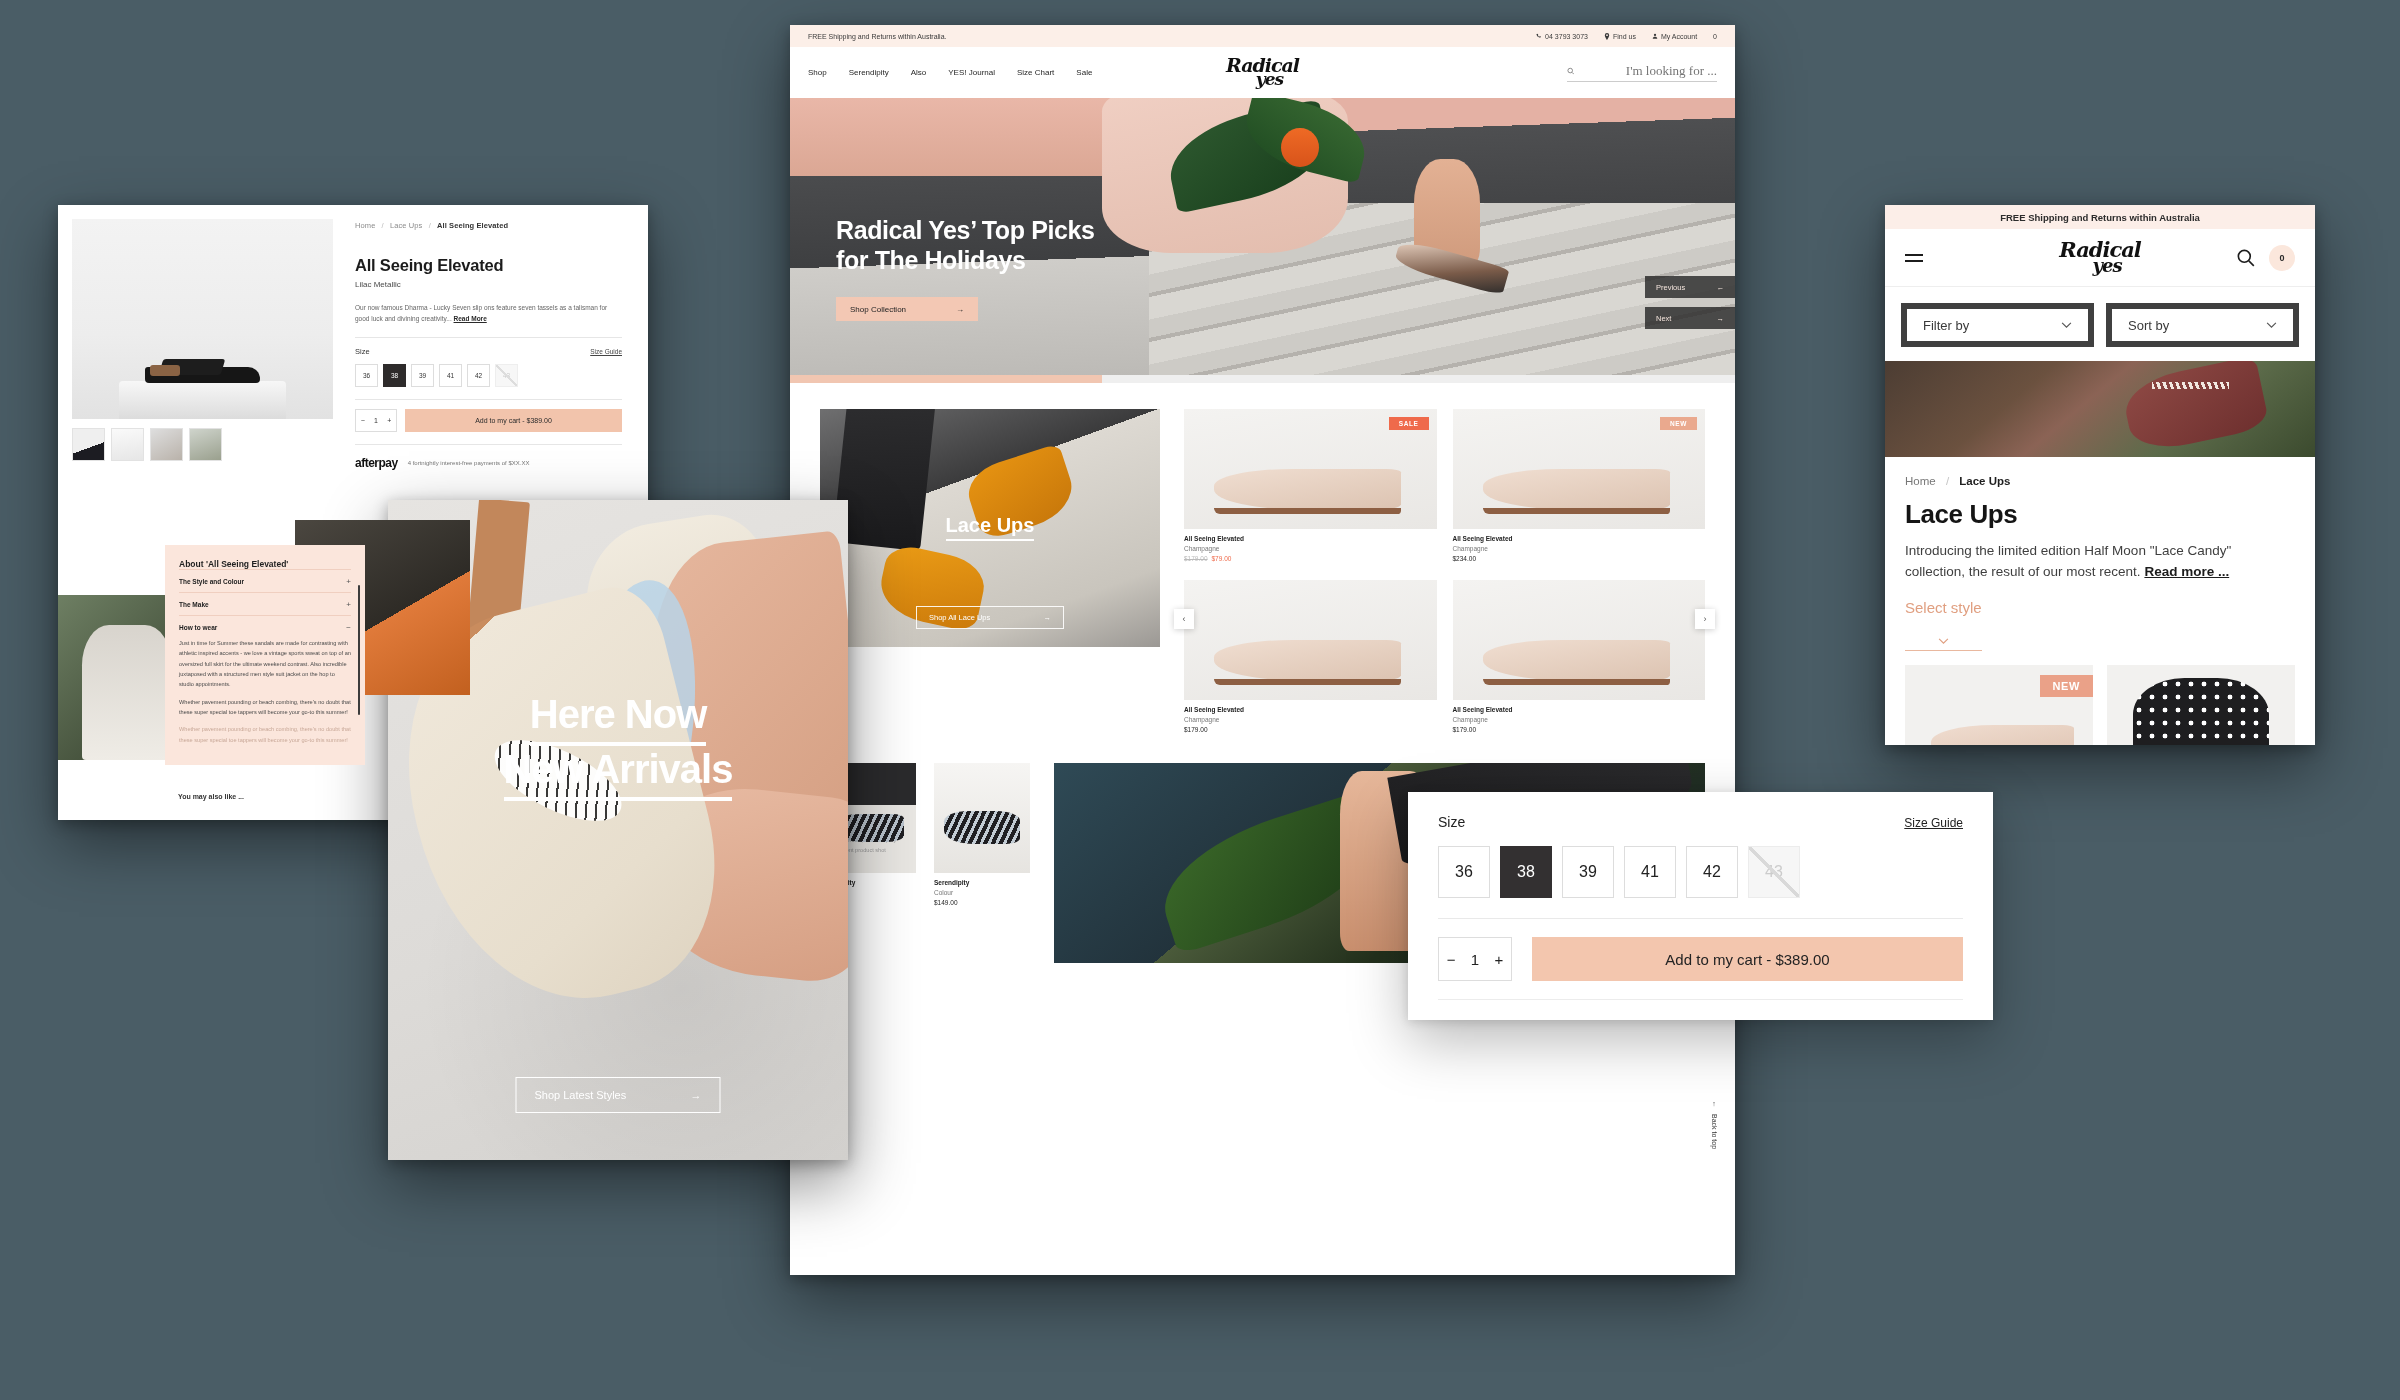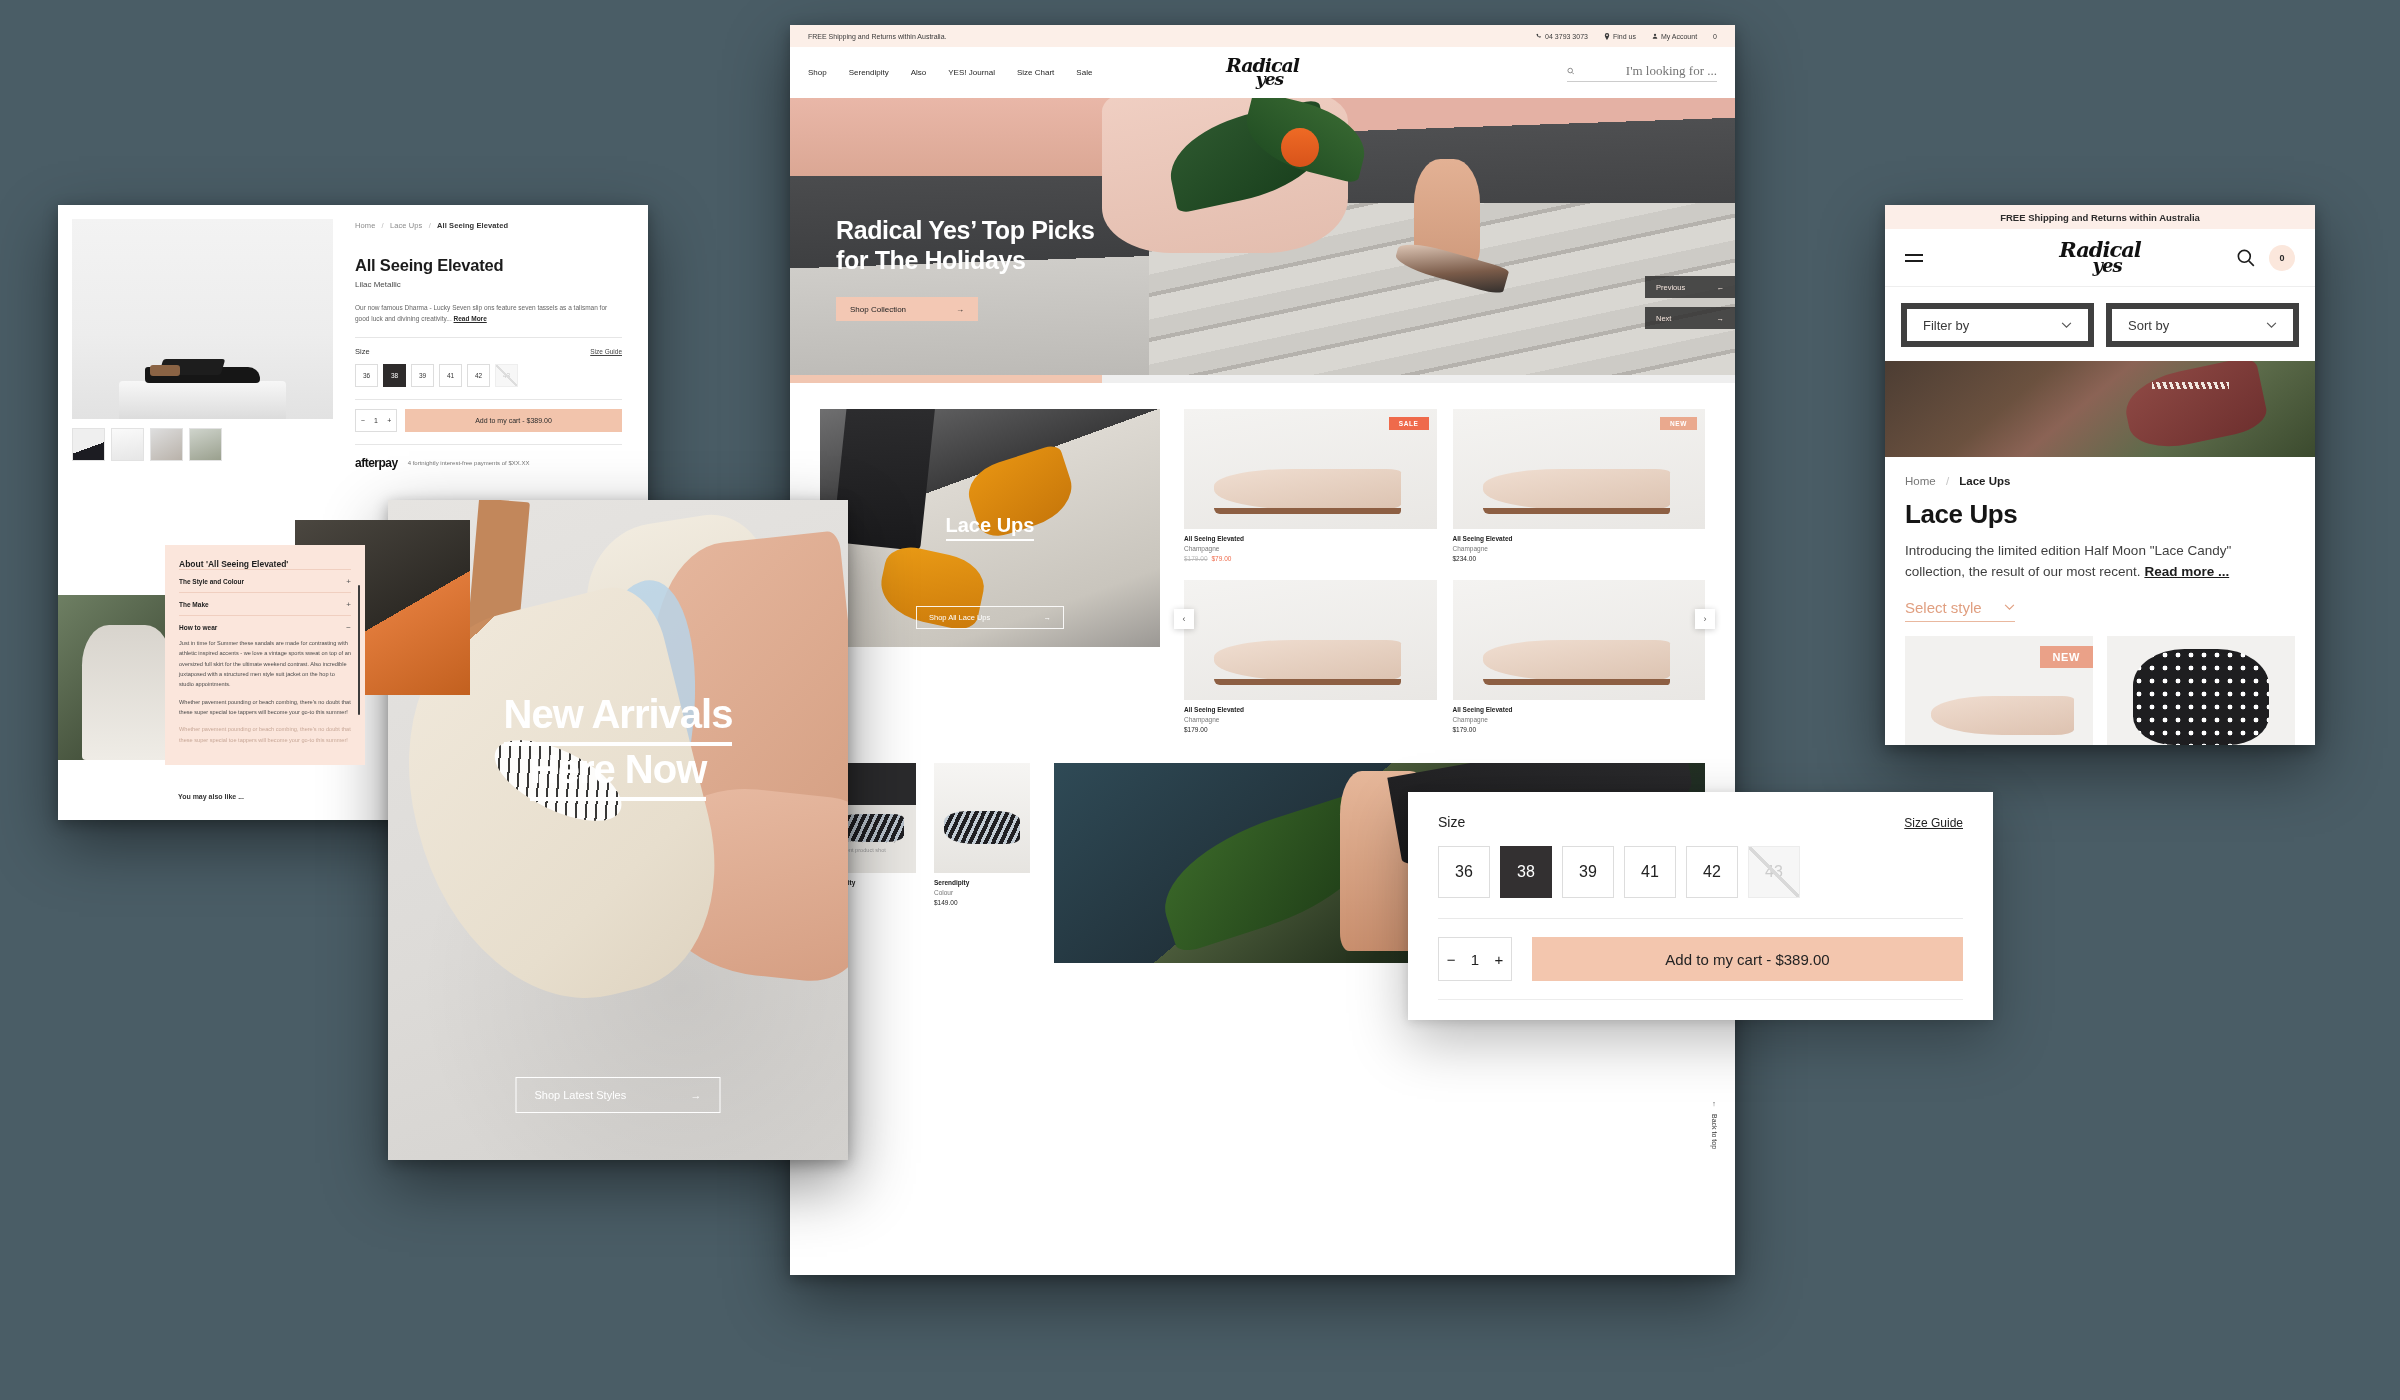--- a/index.html
+++ b/index.html
@@ -296,21 +296,21 @@
   .mb-hero .lace { position: absolute; left: 62%; top: 22%; width: 18%; height: 7%;
     background: repeating-linear-gradient(70deg,#f2e9e1 0 3px,transparent 3px 6px); }
   .mb-body { padding: 18px 20px 0; }
   .mb-crumb { font-size: 11.5px; color: #777; }
   .mb-crumb b { color: #1f1f1f; font-weight: 700; }
   .mb-crumb .sep { margin: 0 7px; color: #c4c4c4; }
   .mb-title { font-size: 26px; font-weight: 700; color: #151515; margin-top: 12px; letter-spacing: -.4px; }
   .mb-desc { font-size: 13.5px; line-height: 1.55; color: #3f3f3f; margin-top: 11px; }
   .mb-desc b { font-weight: 700; text-decoration: underline; color: #1c1c1c; }
   .mb-style { margin-top: 16px; display: inline-flex; align-items: center; gap: 22px;
-    border-bottom: 1px solid #e9b89f; padding-bottom: 5px; font-size: 15px; color: #e09f80; }
+    border-bottom: 1px solid #e9b89f; padding-bottom: 5px; font-size: 15px; color: #e09f80; flex-direction: column; }
   .mb-grid { display: flex; gap: 14px; padding: 14px 20px 0; }
   .mb-cell { flex: 1; }
   .mb-pimg { height: 130px; background: #f2f1ef; position: relative; }
   .mb-pimg .sh { position: absolute; left: 14%; bottom: 24%; width: 76%; height: 30%;
     background: linear-gradient(170deg,#f0ddd0,#ddc2b0); border-radius: 44% 8% 14% 50%; }
   .mb-pimg .dots { position: absolute; left: 14%; top: 10%; width: 72%; height: 74%;
     background: radial-gradient(circle at 6px 6px, #fff 2.4px, transparent 2.6px) 0 0/13px 13px, #1e1e20;
     border-radius: 38% 38% 30% 30%; }
   .mb-badge { position: absolute; right: 0; top: 10px; padding: 5px 13px;
     font-size: 11px; font-weight: 700; color: #fff; letter-spacing: .6px; }
@@ -577,22 +577,22 @@
     <div class="na-photo">
       <div class="na-strap"></div>
       <div class="na-shoe2"></div>
       <div class="na-leg"></div>
       <div class="na-leg2"></div>
       <div class="na-sock"></div>
       <div class="na-shoe"></div>
       <div class="na-lace"></div>
     </div>
     <div class="na-text">
+      <div><span class="na-line">Here Now</span></div>
       <div><span class="na-line">New Arrivals</span></div>
-      <div><span class="na-line">Here Now</span></div>
     </div>
     <div class="na-btn">
       <span>Shop Latest Styles</span>
       <span>→</span>
     </div>
   </div>
 
   <div class="card" id="mobile">
     <div class="mb-banner">FREE Shipping and Returns within Australia</div>
     <div class="mb-nav">

